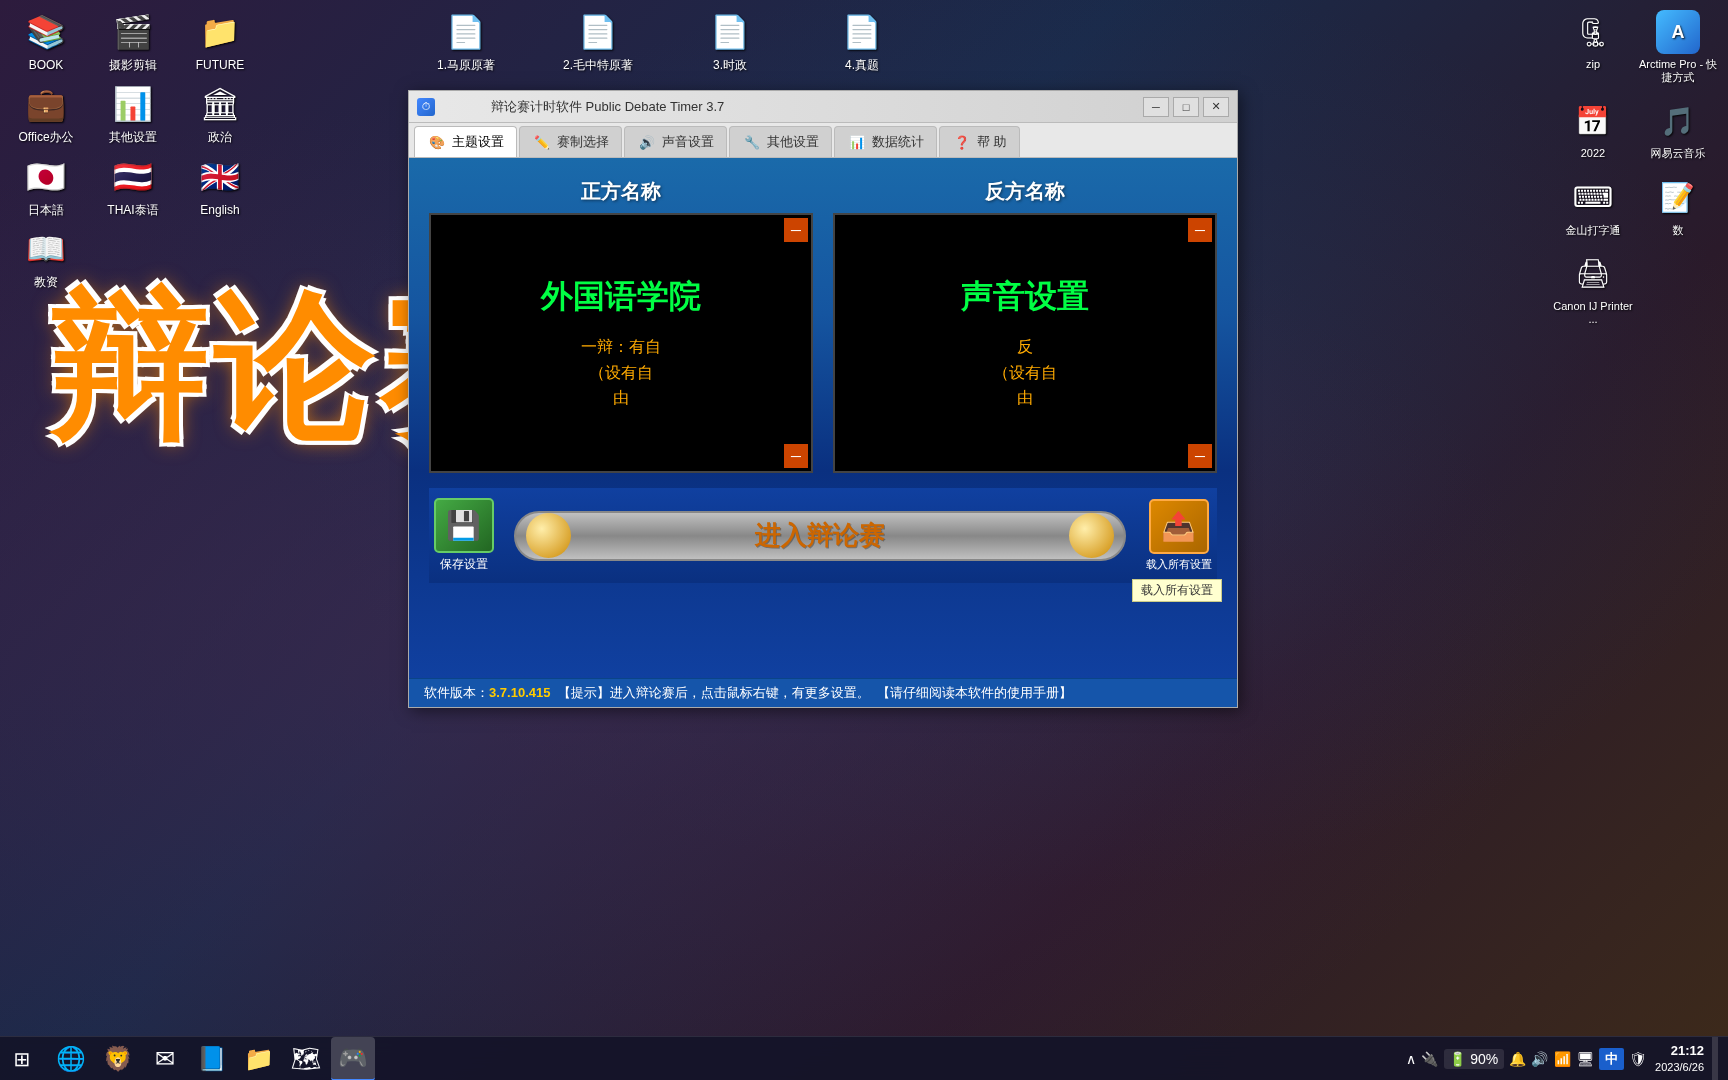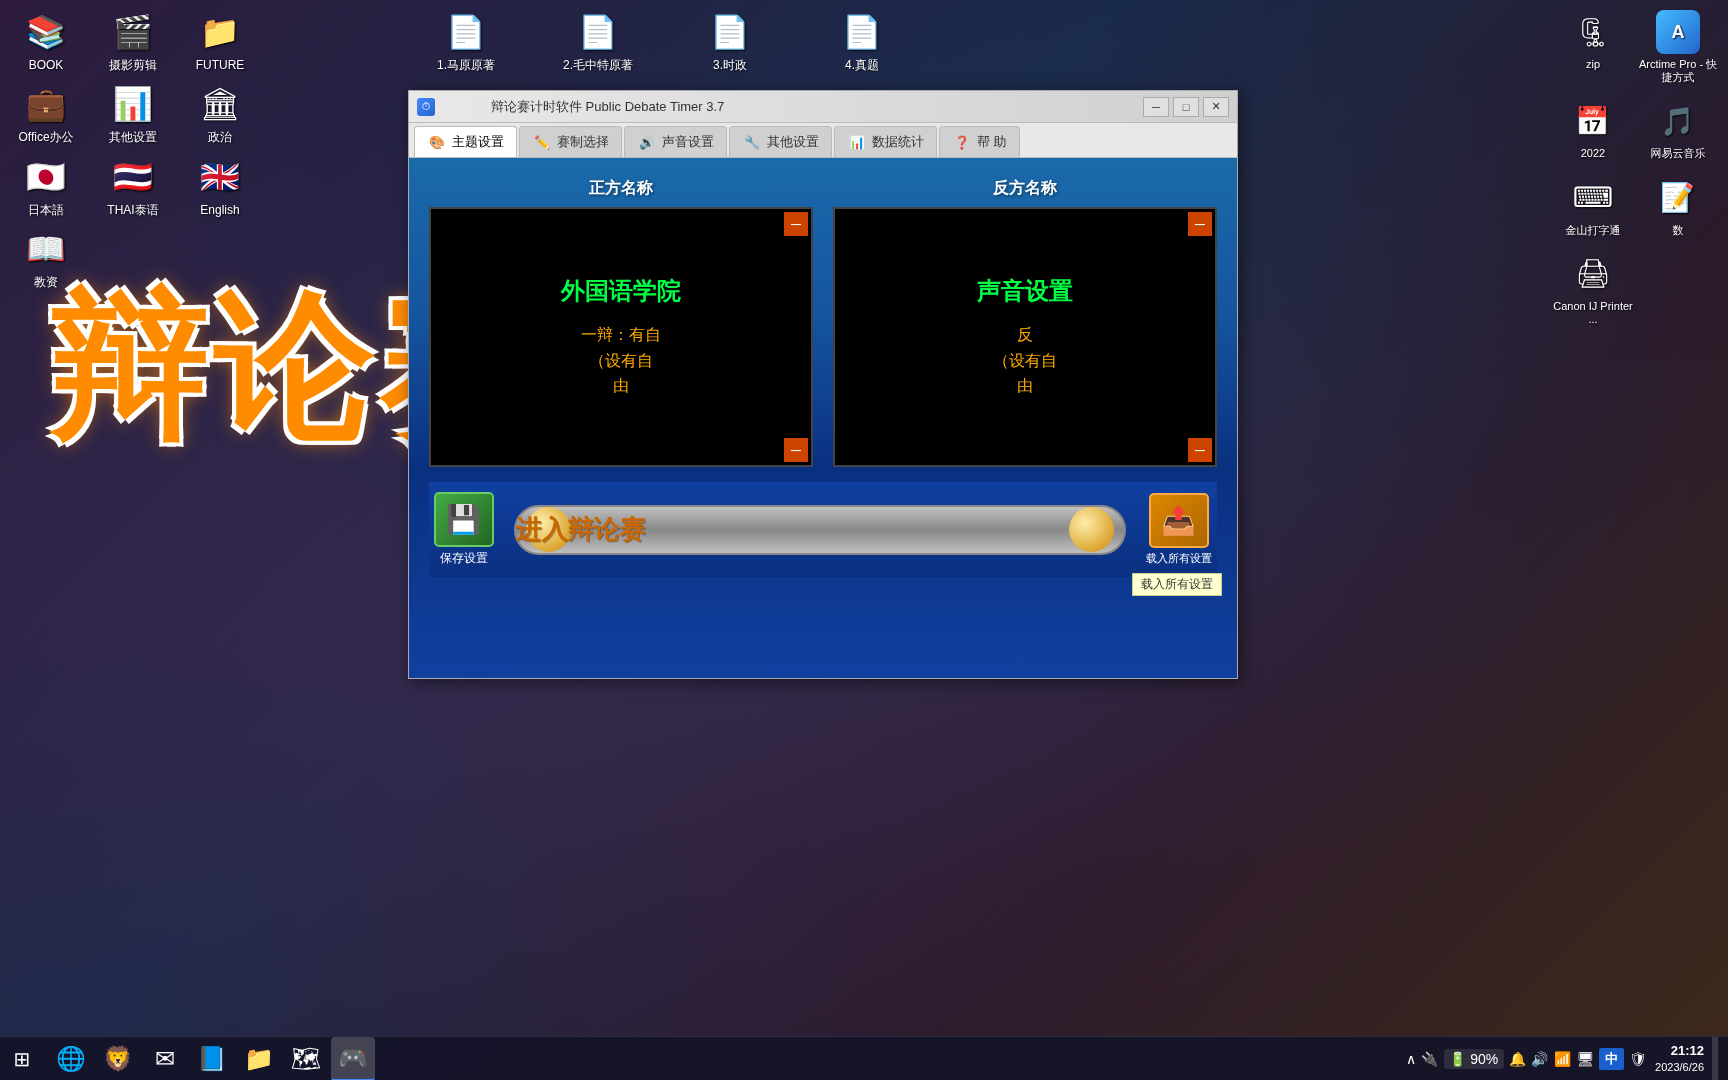--- a/index.html
+++ b/index.html
@@ -255,42 +255,42 @@
 
     .team-column {
       flex: 1;
       display: flex;
       flex-direction: column;
       align-items: center;
     }
 
     .team-header-label {
       color: white;
-      font-size: 16px;
+      font-size: 20px;
       font-weight: bold;
       margin-bottom: 8px;
       text-shadow: 1px 1px 3px rgba(0,0,0,0.5);
     }
 
     .team-display-box {
       width: 100%;
       background: #000;
       border: 2px solid #444;
       min-height: 260px;
       display: flex;
       flex-direction: column;
       align-items: center;
       justify-content: center;
       padding: 15px;
       position: relative;
     }
 
     .team-name-display {
       color: #00ff44;
-      font-size: 24px;
+      font-size: 32px;
       font-weight: bold;
       text-align: center;
       margin-bottom: 15px;
     }
 
     .team-speakers {
       color: #ffaa00;
       font-size: 16px;
       text-align: center;
       line-height: 1.6;
@@ -346,21 +346,21 @@
 
     .enter-debate-btn {
       flex: 1;
       margin: 0 20px;
       height: 50px;
       background: linear-gradient(to bottom, #c0c0c0, #888888, #c0c0c0);
       border: 2px solid #888;
       border-radius: 30px;
       display: flex;
       align-items: center;
-      justify-content: flex-start;
+      justify-content: center;
       cursor: pointer;
       position: relative;
     }
 
     .enter-btn-text {
       color: #cc6600;
       font-size: 26px;
       font-weight: bold;
       text-shadow: 1px 1px 0 rgba(0,0,0,0.3);
       z-index: 2;
@@ -733,20 +733,25 @@
         </div>
 
         <div class="load-btn">
           <div class="load-btn-icon">📤</div>
           <span style="font-size:11px; color:white;">载入所有设置</span>
           <div class="tooltip-popup">载入所有设置</div>
         </div>
       </div>
     </div>
 
+    <div class="app-statusbar">
+      <span>软件版本：</span><span class="status-version">3.7.10.415</span>&nbsp;
+      <span>【提示】进入辩论赛后，点击鼠标右键，有更多设置。</span>&nbsp;
+      <span>【请仔细阅读本软件的使用手册】</span>
+    </div>
   </div>
 
   <div class="taskbar">
     <div class="taskbar-start">⊞</div>
 
     <div class="taskbar-apps">
       <div class="taskbar-app">🌐</div>
       <div class="taskbar-app">🦁</div>
       <div class="taskbar-app">✉</div>
       <div class="taskbar-app">📘</div>

